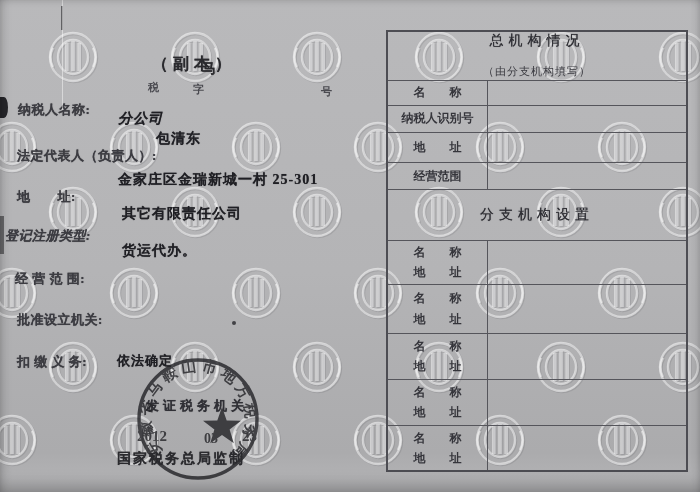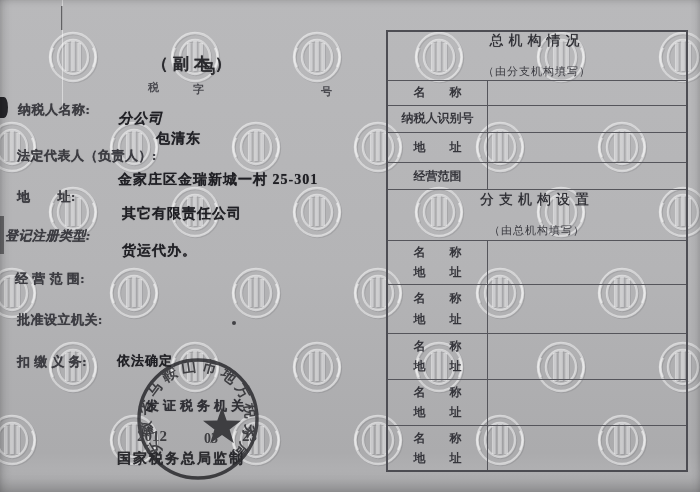--- a/index.html
+++ b/index.html
@@ -182,21 +182,20 @@
     </div>
     <div class="trow h27">
       <div class="tlabel">
           <span>经营范围</span>
         </div>
       <div class="tvalue"></div>
     </div>
 
     <div class="hdr h50" style="border-top:1px solid #55555b;">
       <div class="h-title ink">分支机构设置</div>
-      <div class="h-sub">（由总机构填写）</div>
     </div>
 
     <div class="trow p45">
       <div class="tlabel">
         <span>名　　称</span>
         <span>地　　址</span>
       </div>
       <div class="tvalue"></div>
     </div>
     <div class="trow p49">

